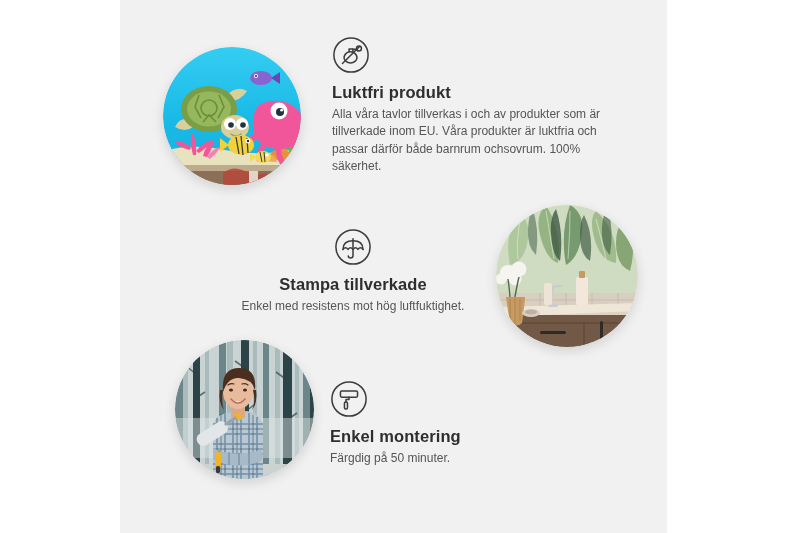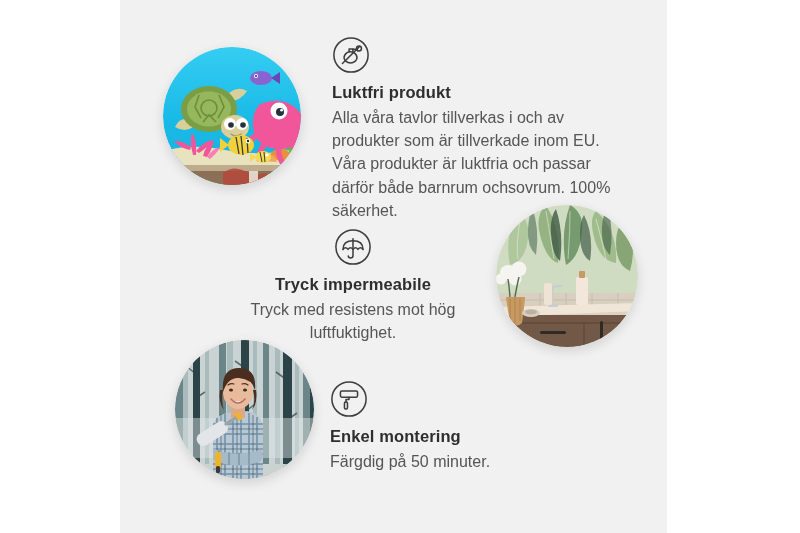--- a/index.html
+++ b/index.html
@@ -59,21 +59,21 @@
   }
 
   .feature-title {
     font-size: 16.5px;
     font-weight: bold;
     color: #2e2e2e;
     margin: 0 0 4px 0;
     letter-spacing: .1px;
   }
   .feature-body {
-    font-size: 16px;
+    font-size: 12px;
     line-height: 1.45;
     color: #555555;
     margin: 0;
   }
 
   
   #feature-odour {
     left: 332px;
     top: 36px;
     width: 292px;
@@ -409,22 +409,22 @@
   <div class="feature" id="feature-water">
     <div class="feature-icon-wrap">
       <svg class="icon-circle" viewBox="0 0 40 40">
         <circle class="ring" cx="20" cy="20" r="18"></circle>
         <path class="gl" d="M9.5 22.5 q0 -9 10.5 -9 q10.5 0 10.5 9"></path>
         <path class="gl" d="M9.5 22.5 q2.6 -3.4 5.25 0 q2.6 -3.4 5.25 0 q2.6 -3.4 5.25 0 q2.6 -3.4 5.25 0"></path>
         <path class="gl" d="M20 13.5 V29 q0 2.6 -2.6 2.6 q-2.2 0 -2.4 -2.2"></path>
         <path class="gl" d="M20 11.4 v2.1"></path>
       </svg>
     </div>
-    <h2 class="feature-title">Tryck impermeabile</h2>
-    <p class="feature-body">Tryck med resistens mot hög luftfuktighet.</p>
+    <h2 class="feature-title">Stampa tillverkade</h2>
+    <p class="feature-body">Enkel med resistens mot hög luftfuktighet.</p>
   </div>
 
   <div class="feature" id="feature-mounting">
     <div class="feature-icon-wrap">
       <svg class="icon-circle" viewBox="0 0 40 40">
         <circle class="ring" cx="20" cy="20" r="18"></circle>
         <rect class="gl" x="11" y="11.5" width="18" height="6.6" rx="1.4"></rect>
         <path class="gl" d="M20 18.1 v2.4 h-3.2 v2.6"></path>
         <rect class="gl" x="15.2" y="23.1" width="3.2" height="7.4" rx="1.3"></rect>
       </svg>

